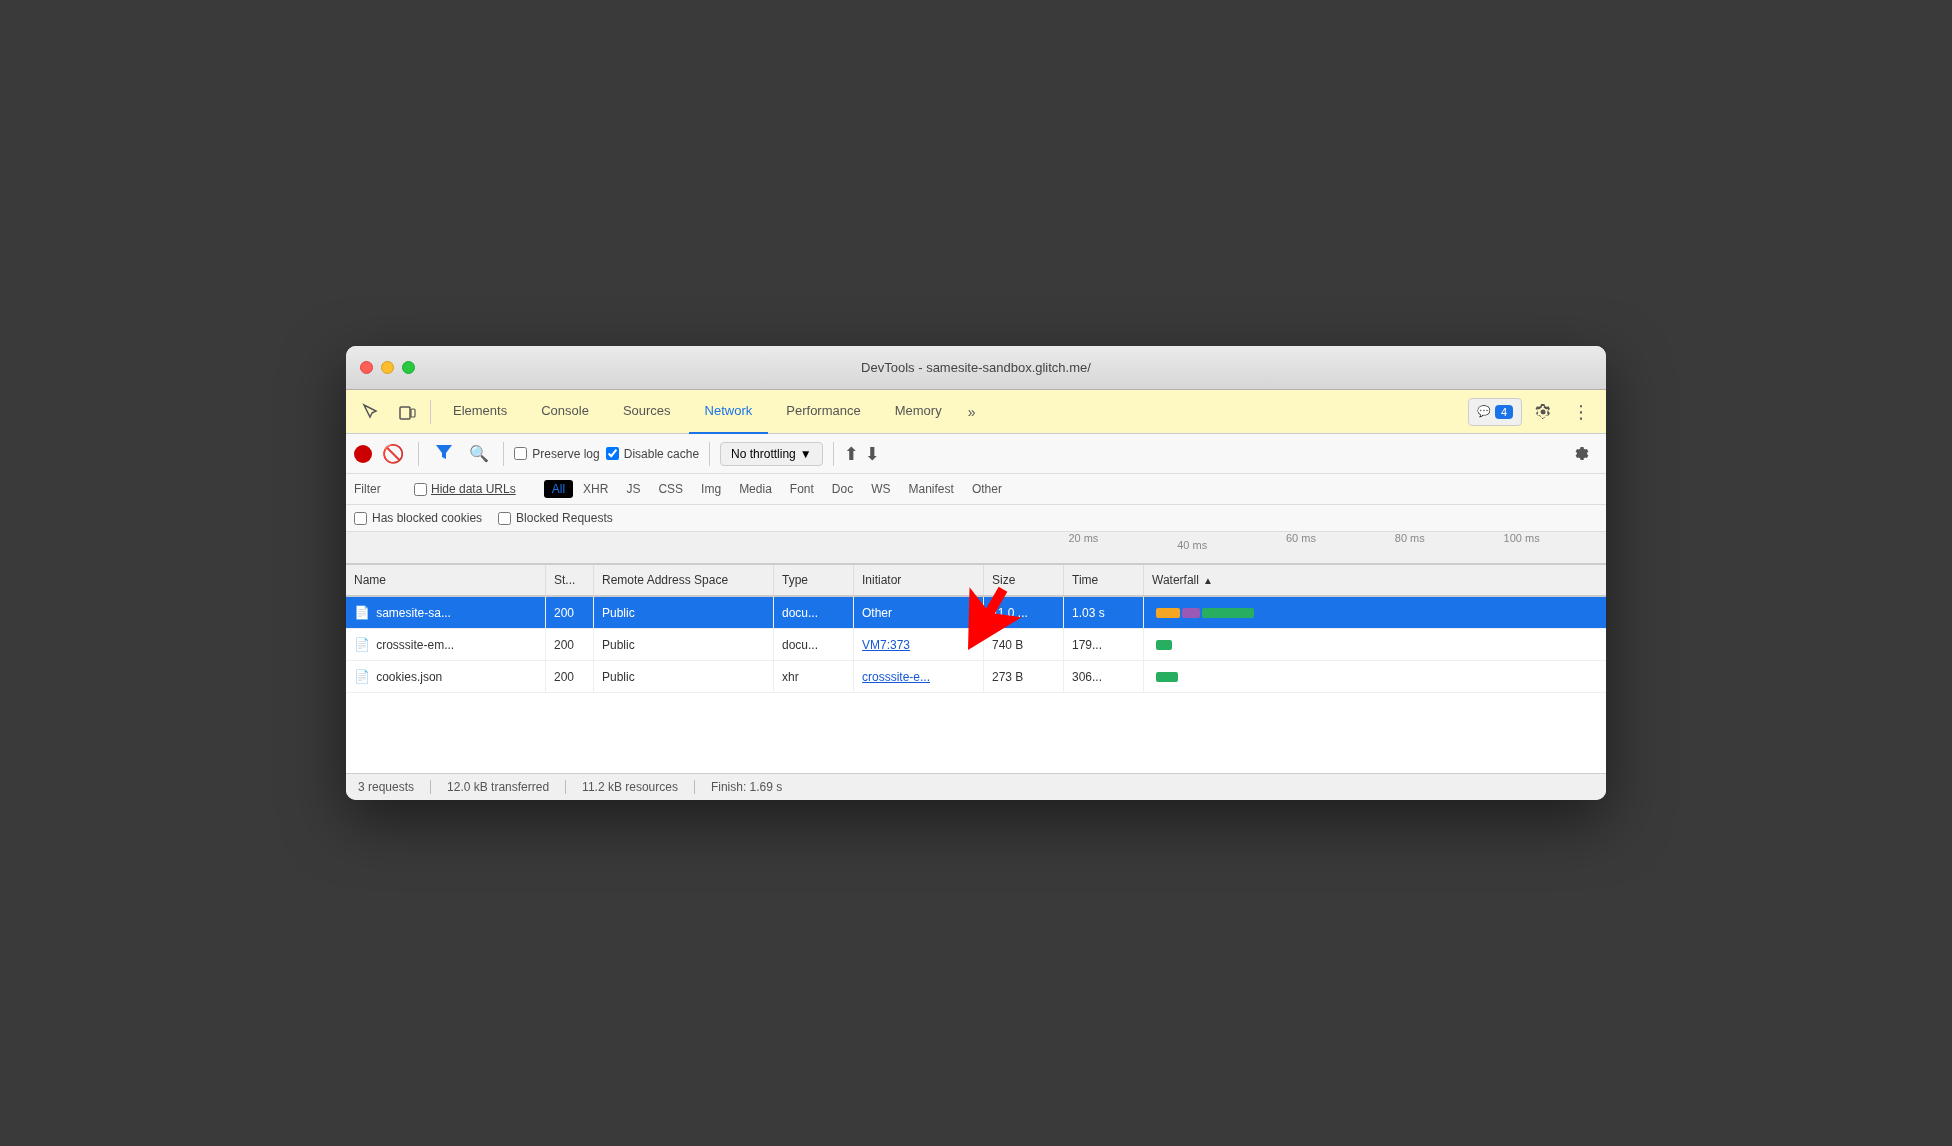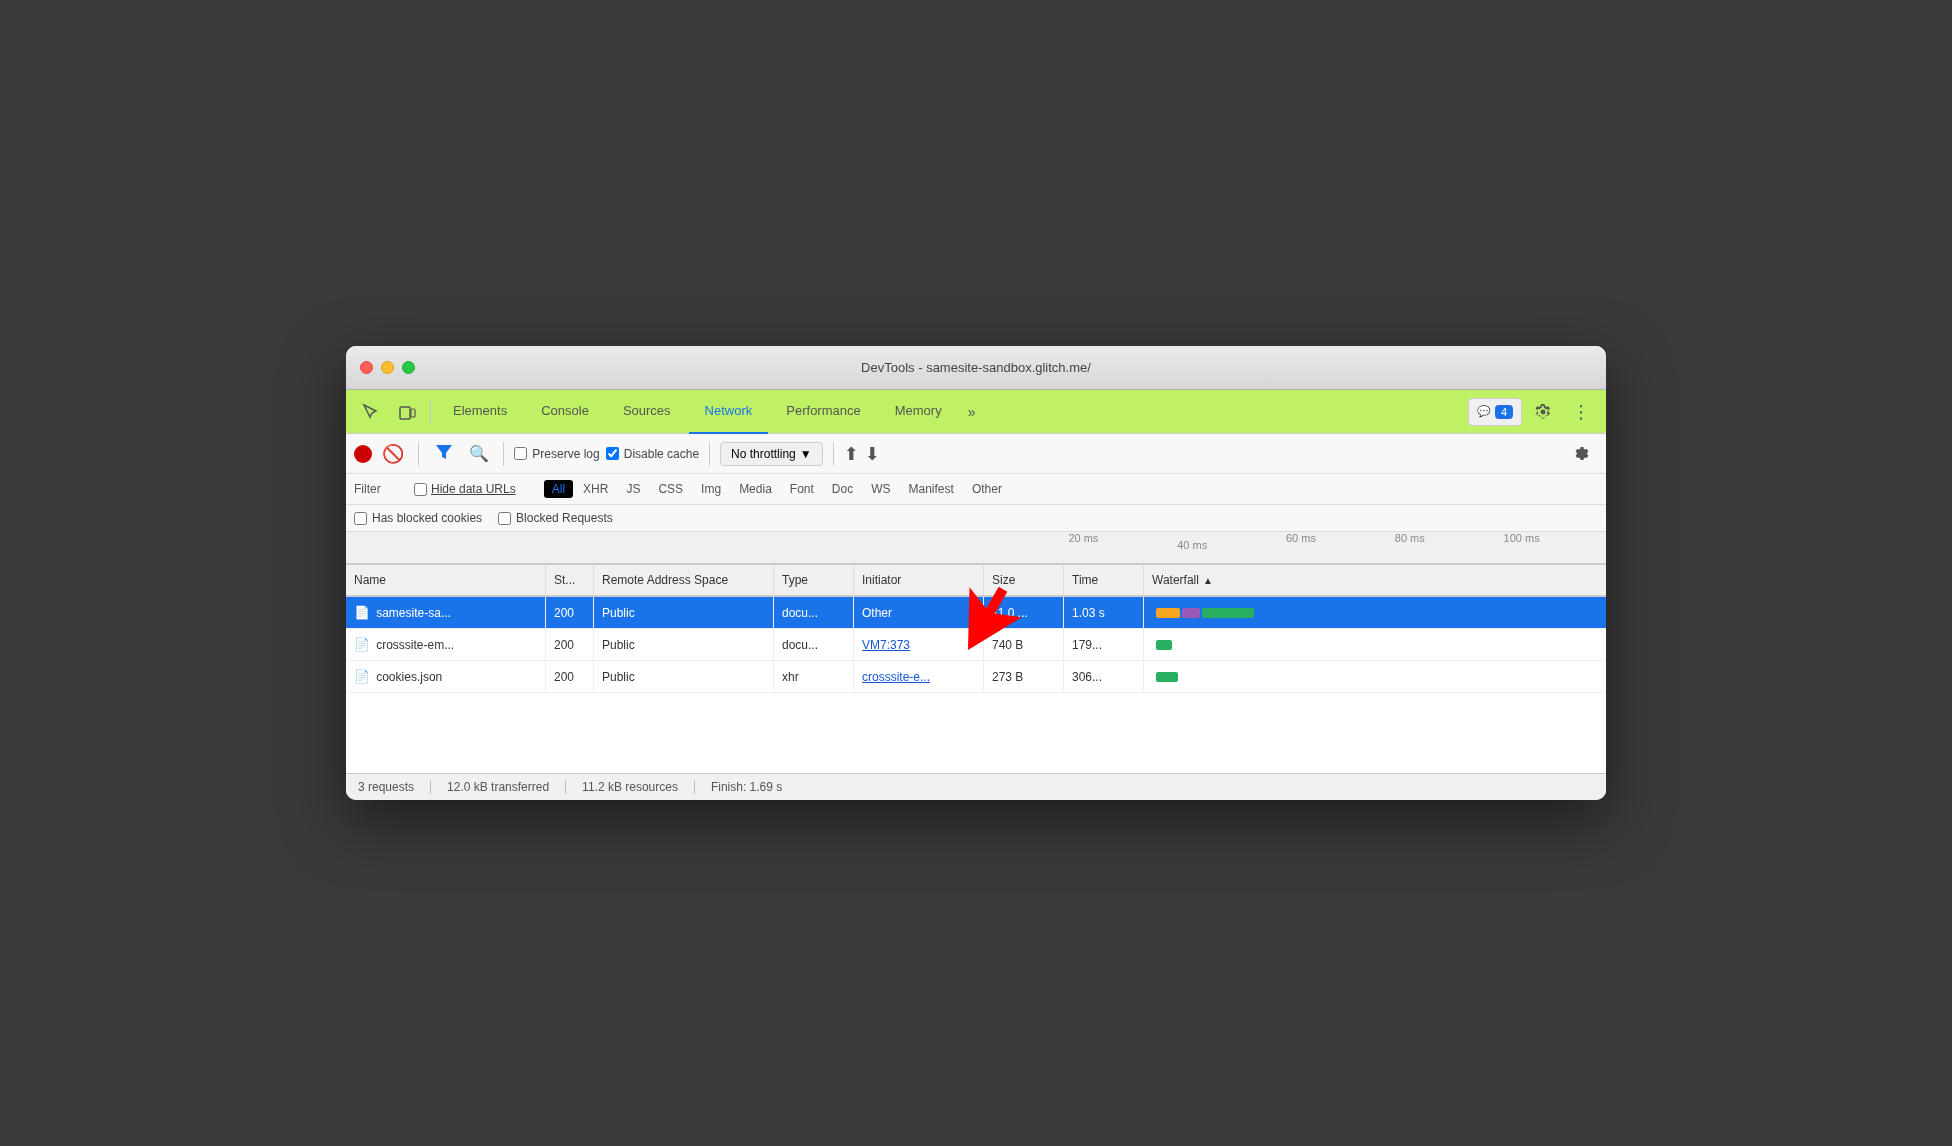--- a/index.html
+++ b/index.html
@@ -42,21 +42,21 @@
     }
     .wc-close { background: #ff5f57; border: 1px solid #e0443e; }
     .wc-min { background: #febc2e; border: 1px solid #d4a017; }
     .wc-max { background: #28c840; border: 1px solid #14ae35; }
     .titlebar-title {
       font-size: 13px;
       color: #444;
       font-weight: 500;
     }
     .toolbar {
-      background: #bef264;
+      background: #fef9c3;
       border-bottom: 1px solid #ccc;
       display: flex;
       align-items: center;
       padding: 0 8px;
       height: 44px;
       gap: 2px;
     }
     .toolbar-icon-btn {
       background: none;
       border: none;

